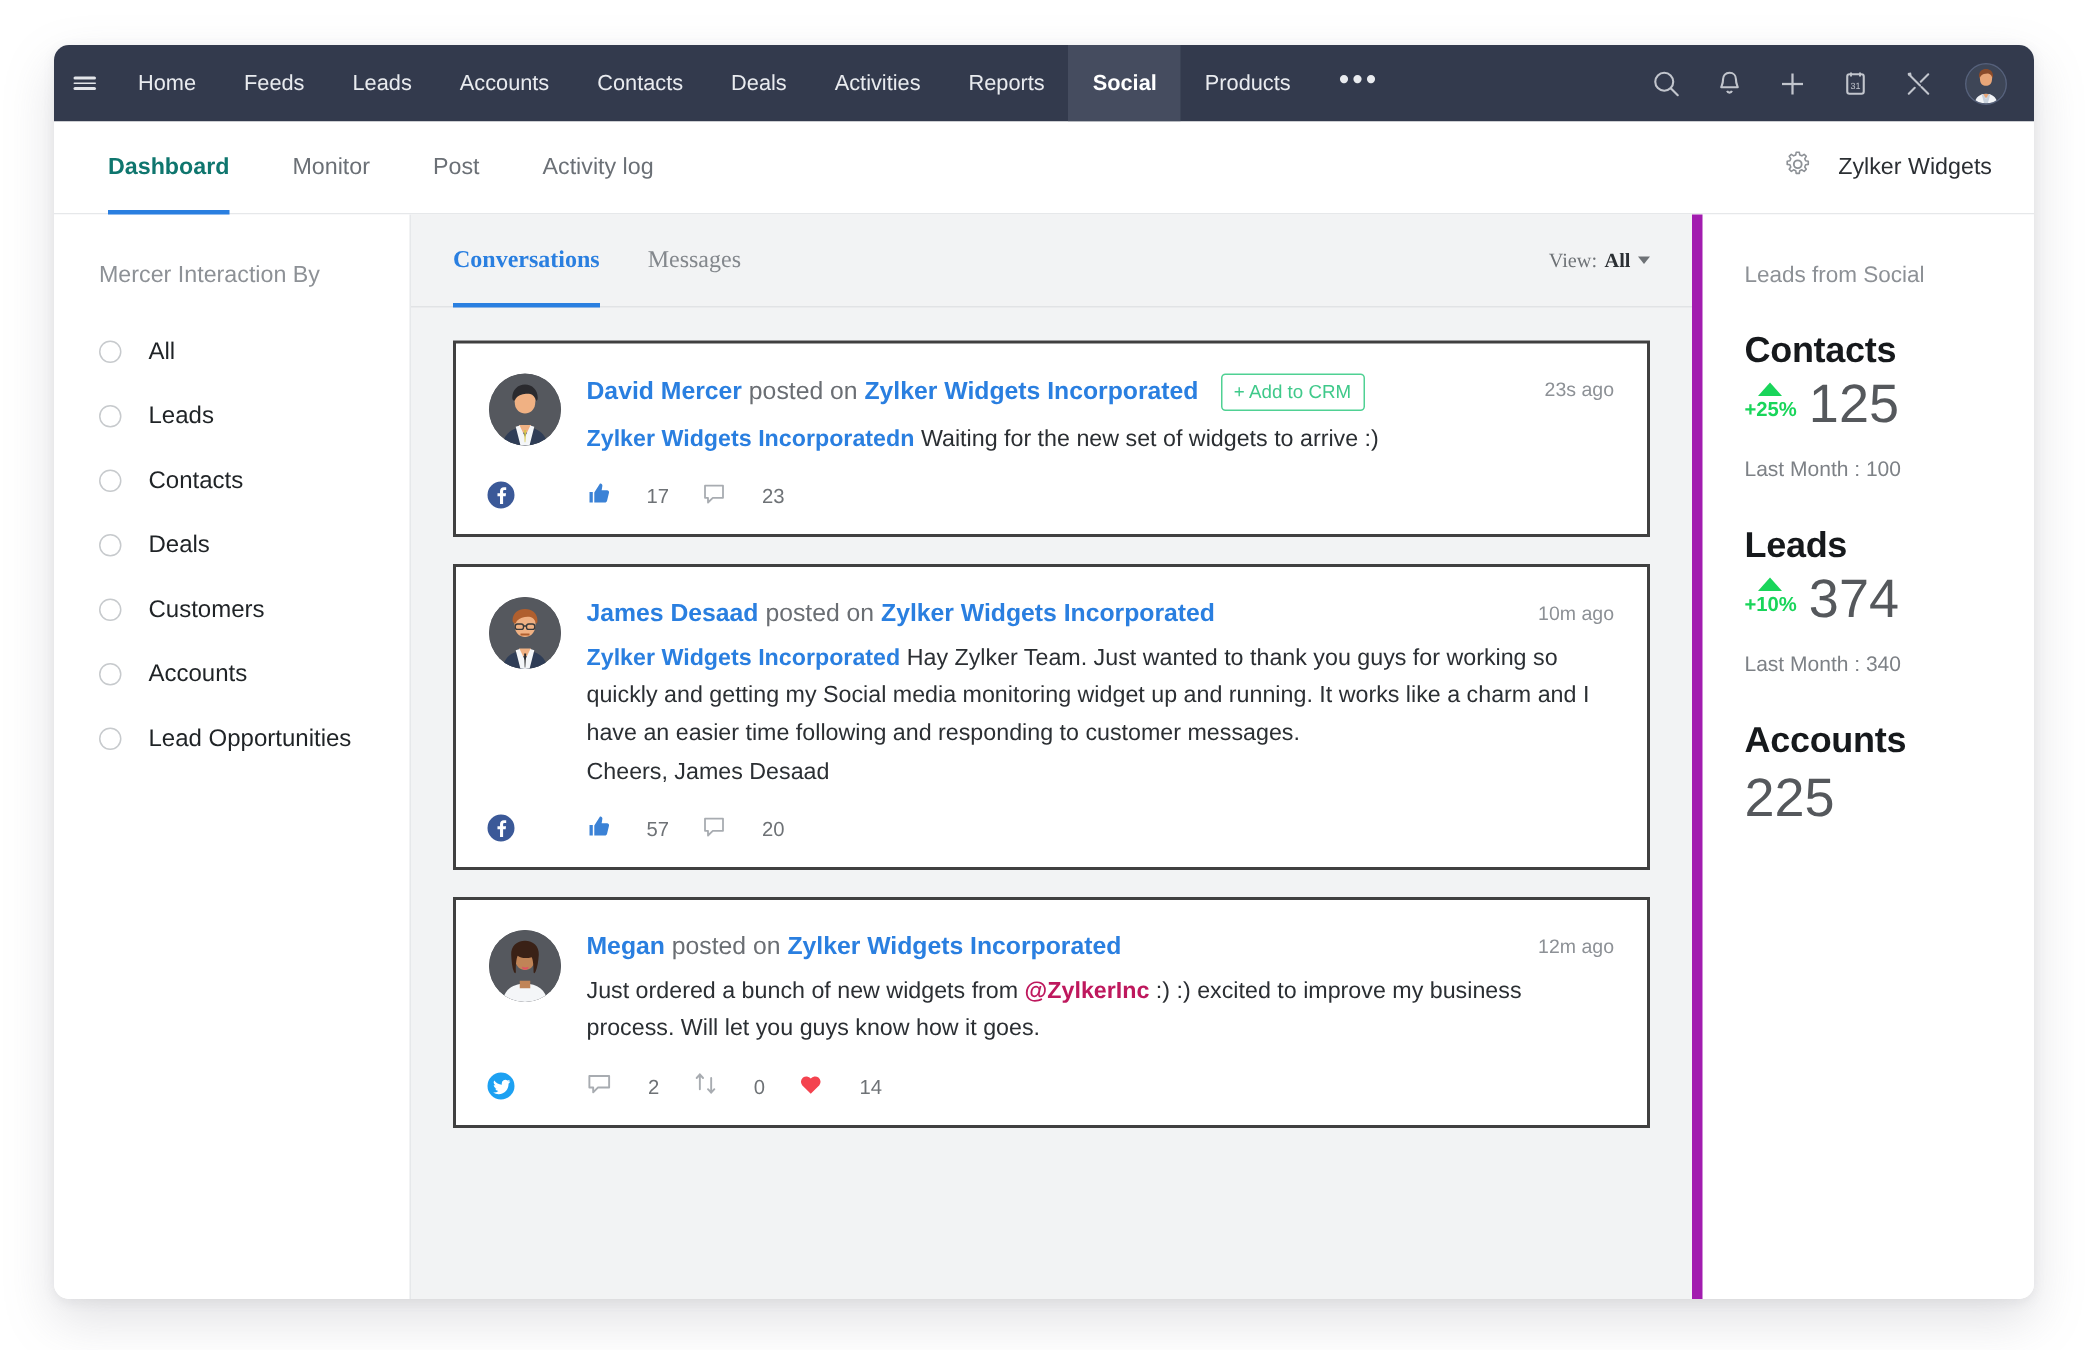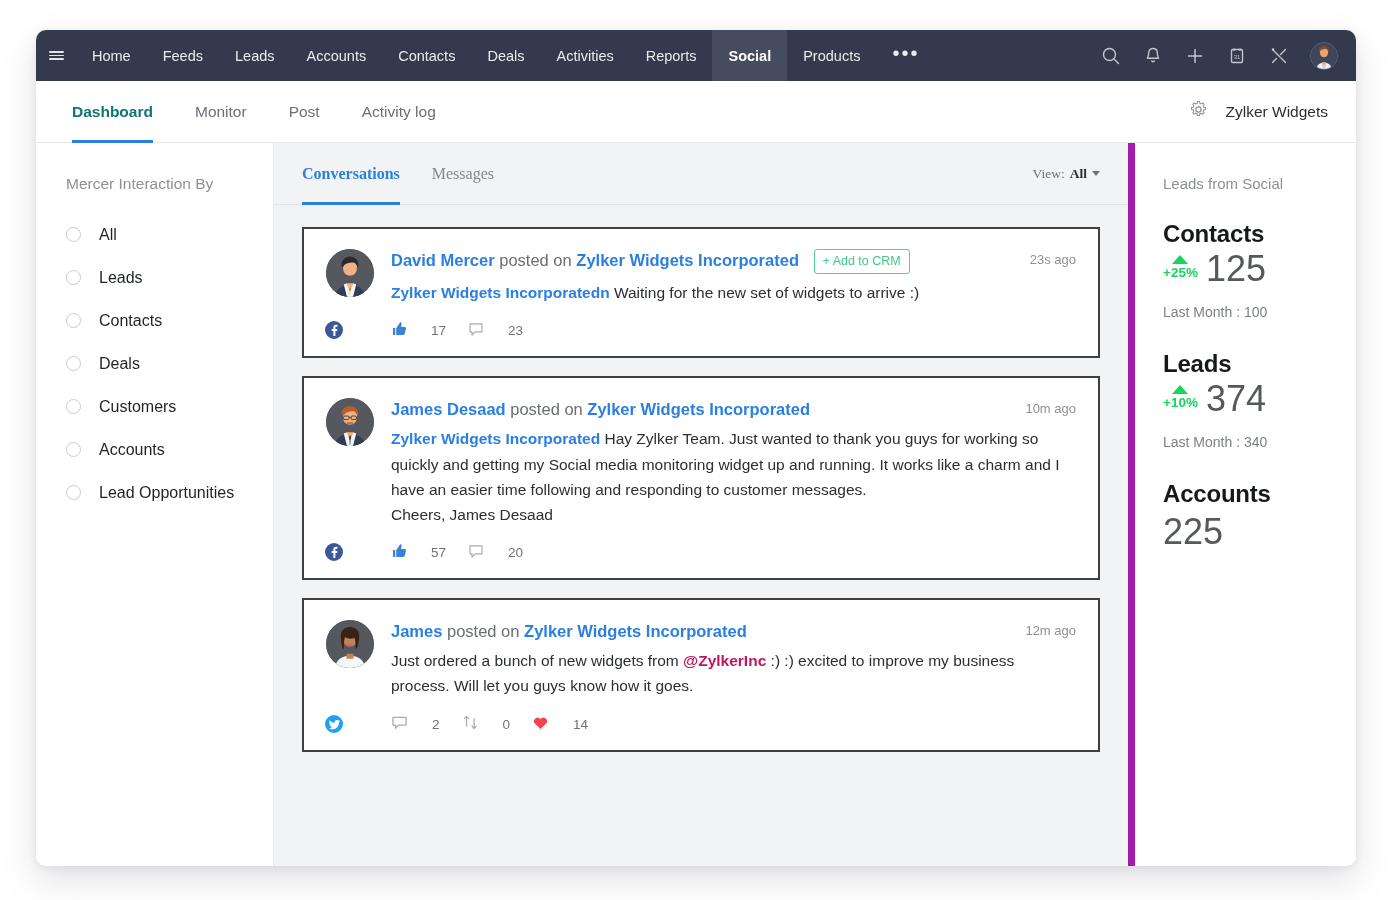--- a/index.html
+++ b/index.html
@@ -419,21 +419,21 @@
             </div>
             <div class="badge tw">
               <svg width="13" height="13" viewBox="0 0 16 16">
                     <path d="M15 3.4c-.5.25-1.1.4-1.7.5.6-.37 1.05-.95 1.3-1.65-.57.35-1.2.6-1.9.72A2.95 2.95 0 008 5.6c0 .24.03.47.08.69A8.4 8.4 0 011.9 2.9a2.95 2.95 0 00.9 3.95c-.5 0-.95-.14-1.35-.35v.04c0 1.43 1.02 2.62 2.37 2.9-.25.06-.5.1-.78.1-.19 0-.37-.02-.55-.06a2.96 2.96 0 002.76 2.05 5.93 5.93 0 01-3.67 1.27c-.24 0-.47-.01-.7-.04A8.36 8.36 0 005.4 14.1c5.28 0 8.17-4.37 8.17-8.16v-.37A5.8 5.8 0 0015 3.4z" fill="#fff"></path>
                   </svg>
             </div>
           </div>
           <div class="cbody">
             <div class="chead">
               <div class="headline">
-                <span class="name">James</span>
+                <span class="name">Megan</span>
                 <span>posted on</span>
                 <span class="page">Zylker Widgets Incorporated</span>
               </div>
               <div class="timeago">12m ago</div>
             </div>
             <div class="ctext">
               <span>Just ordered a bunch of new widgets from </span><span class="mention">@ZylkerInc</span><span> :) :) excited to improve my business process. Will let you guys know how it goes.</span>
             </div>
             <div class="stats">
               <div class="stat">

